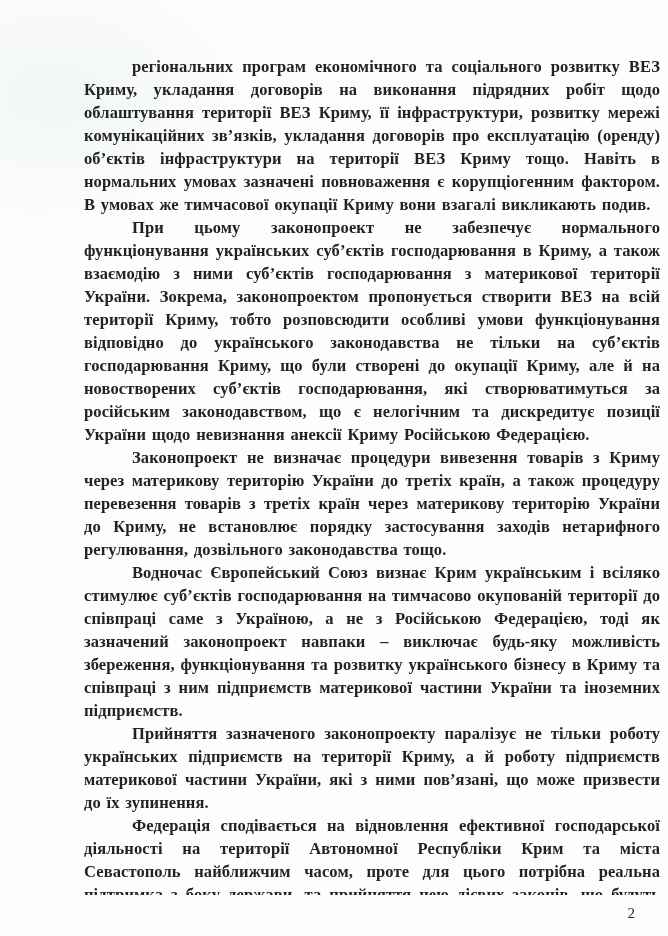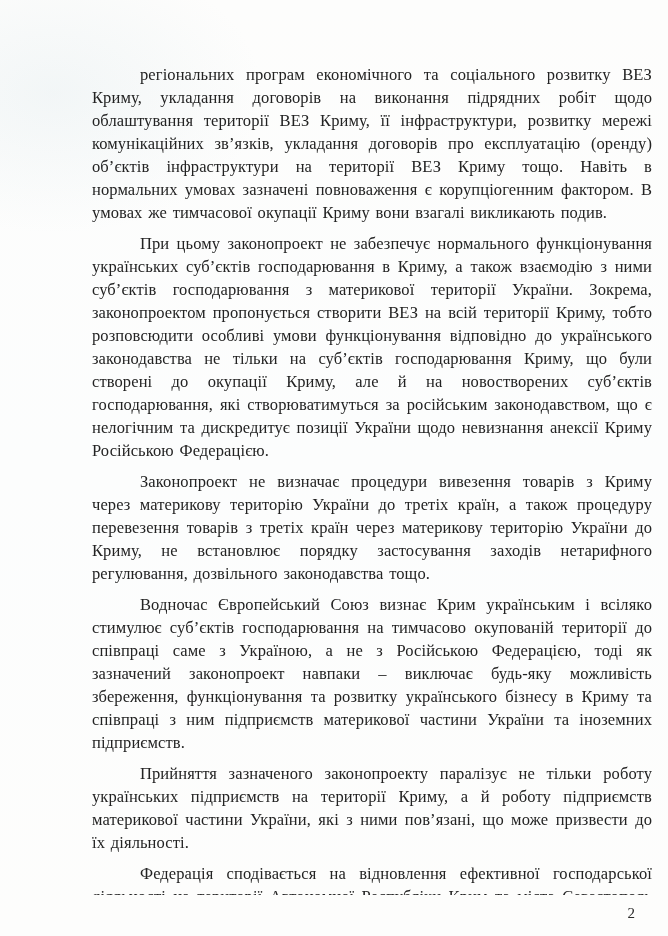--- a/index.html
+++ b/index.html
@@ -24,45 +24,46 @@
   }
   .content {
     position: absolute;
     top: 55px;
     left: 84px;
     width: 576px;
     height: 840px;
     overflow: hidden;
   }
   .content p {
-    margin: 8px;
+    margin: 0;
     padding: 0;
     font-size: 16.5px;
     line-height: 23px;
     color: #232323;
     text-align: justify;
     text-align-last: left;
     text-indent: 48px;
     word-spacing: 1.5px;
     letter-spacing: 0.1px;
+    font-weight: bold;
   }
   .page-number {
     position: absolute;
     right: 33px;
     bottom: 14px;
     font-size: 15px;
     color: #2a2a2a;
   }
 </style>
 </head>
 <body>
 
 <div class="page">
   <div class="content">
     <p>регіональних програм економічного та соціального розвитку ВЕЗ Криму, укладання договорів на виконання підрядних робіт щодо облаштування території ВЕЗ Криму, її інфраструктури, розвитку мережі комунікаційних зв’язків, укладання договорів про експлуатацію (оренду) об’єктів інфраструктури на території ВЕЗ Криму тощо. Навіть в нормальних умовах зазначені повноваження є корупціогенним фактором. В умовах же тимчасової окупації Криму вони взагалі викликають подив.</p>
     <p>При цьому законопроект не забезпечує нормального функціонування українських суб’єктів господарювання в Криму, а також взаємодію з ними суб’єктів господарювання з материкової території України. Зокрема, законопроектом пропонується створити ВЕЗ на всій території Криму, тобто розповсюдити особливі умови функціонування відповідно до українського законодавства не тільки на суб’єктів господарювання Криму, що були створені до окупації Криму, але й на новостворених суб’єктів господарювання, які створюватимуться за російським законодавством, що є нелогічним та дискредитує позиції України щодо невизнання анексії Криму Російською Федерацією.</p>
     <p>Законопроект не визначає процедури вивезення товарів з Криму через материкову територію України до третіх країн, а також процедуру перевезення товарів з третіх країн через материкову територію України до Криму, не встановлює порядку застосування заходів нетарифного регулювання, дозвільного законодавства тощо.</p>
     <p>Водночас Європейський Союз визнає Крим українським і всіляко стимулює суб’єктів господарювання на тимчасово окупованій території до співпраці саме з Україною, а не з Російською Федерацією, тоді як зазначений законопроект навпаки – виключає будь-яку можливість збереження, функціонування та розвитку українського бізнесу в Криму та співпраці з ним підприємств материкової частини України та іноземних підприємств.</p>
-    <p>Прийняття зазначеного законопроекту паралізує не тільки роботу українських підприємств на території Криму, а й роботу підприємств материкової частини України, які з ними пов’язані, що може призвести до їх діяльності.</p>
+    <p>Прийняття зазначеного законопроекту паралізує не тільки роботу українських підприємств на території Криму, а й роботу підприємств материкової частини України, які з ними пов’язані, що може призвести до їх зупинення.</p>
     <p>Федерація сподівається на відновлення ефективної господарської діяльності на території Автономної Республіки Крим та міста Севастополь найближчим часом, проте для цього потрібна реальна підтримка з боку держави, та прийняття нею дієвих законів, що будуть спрямовані на захист власного народу, вітчизняної економіки та української державності в цілому, а не будуть мати на меті розвиток ще однієї корупційної схеми.</p>
   </div>
   <div class="page-number">2</div>
 </div>
 
 </body></html>

